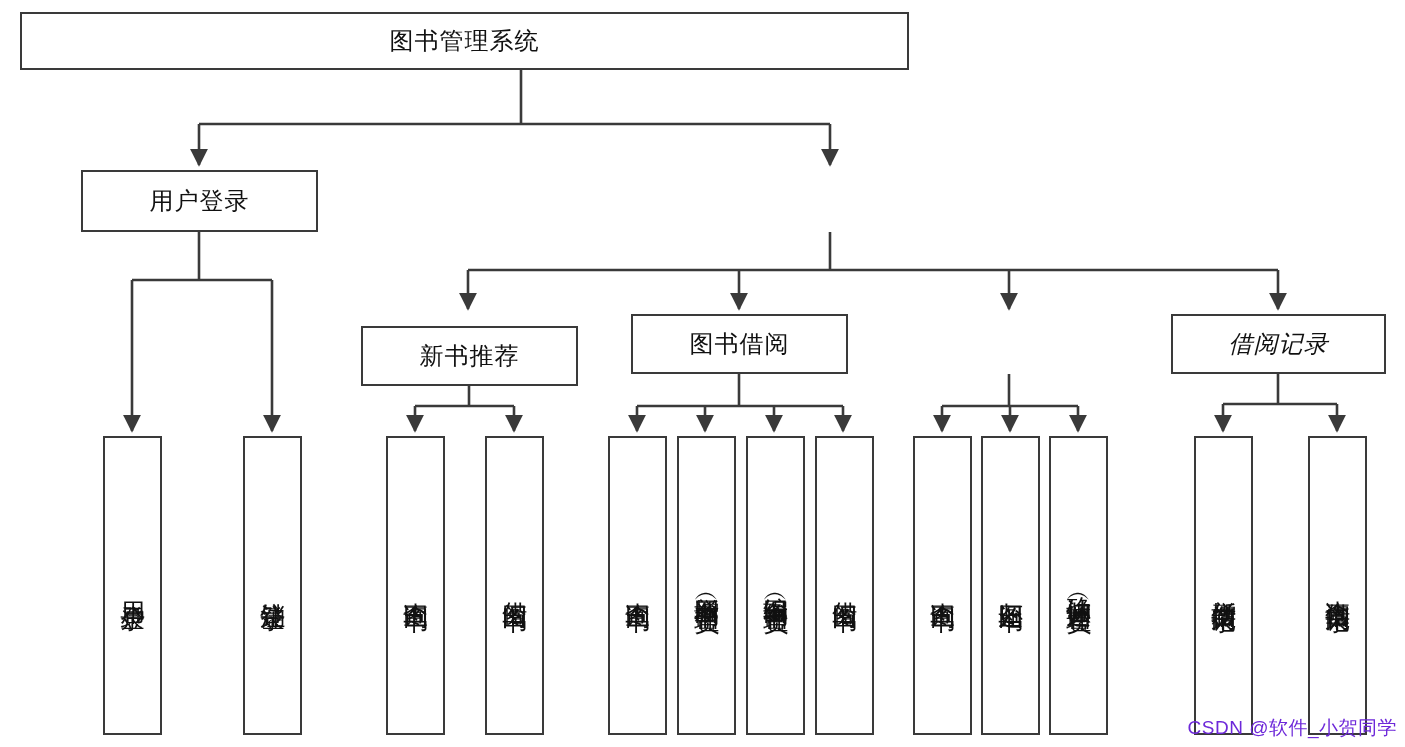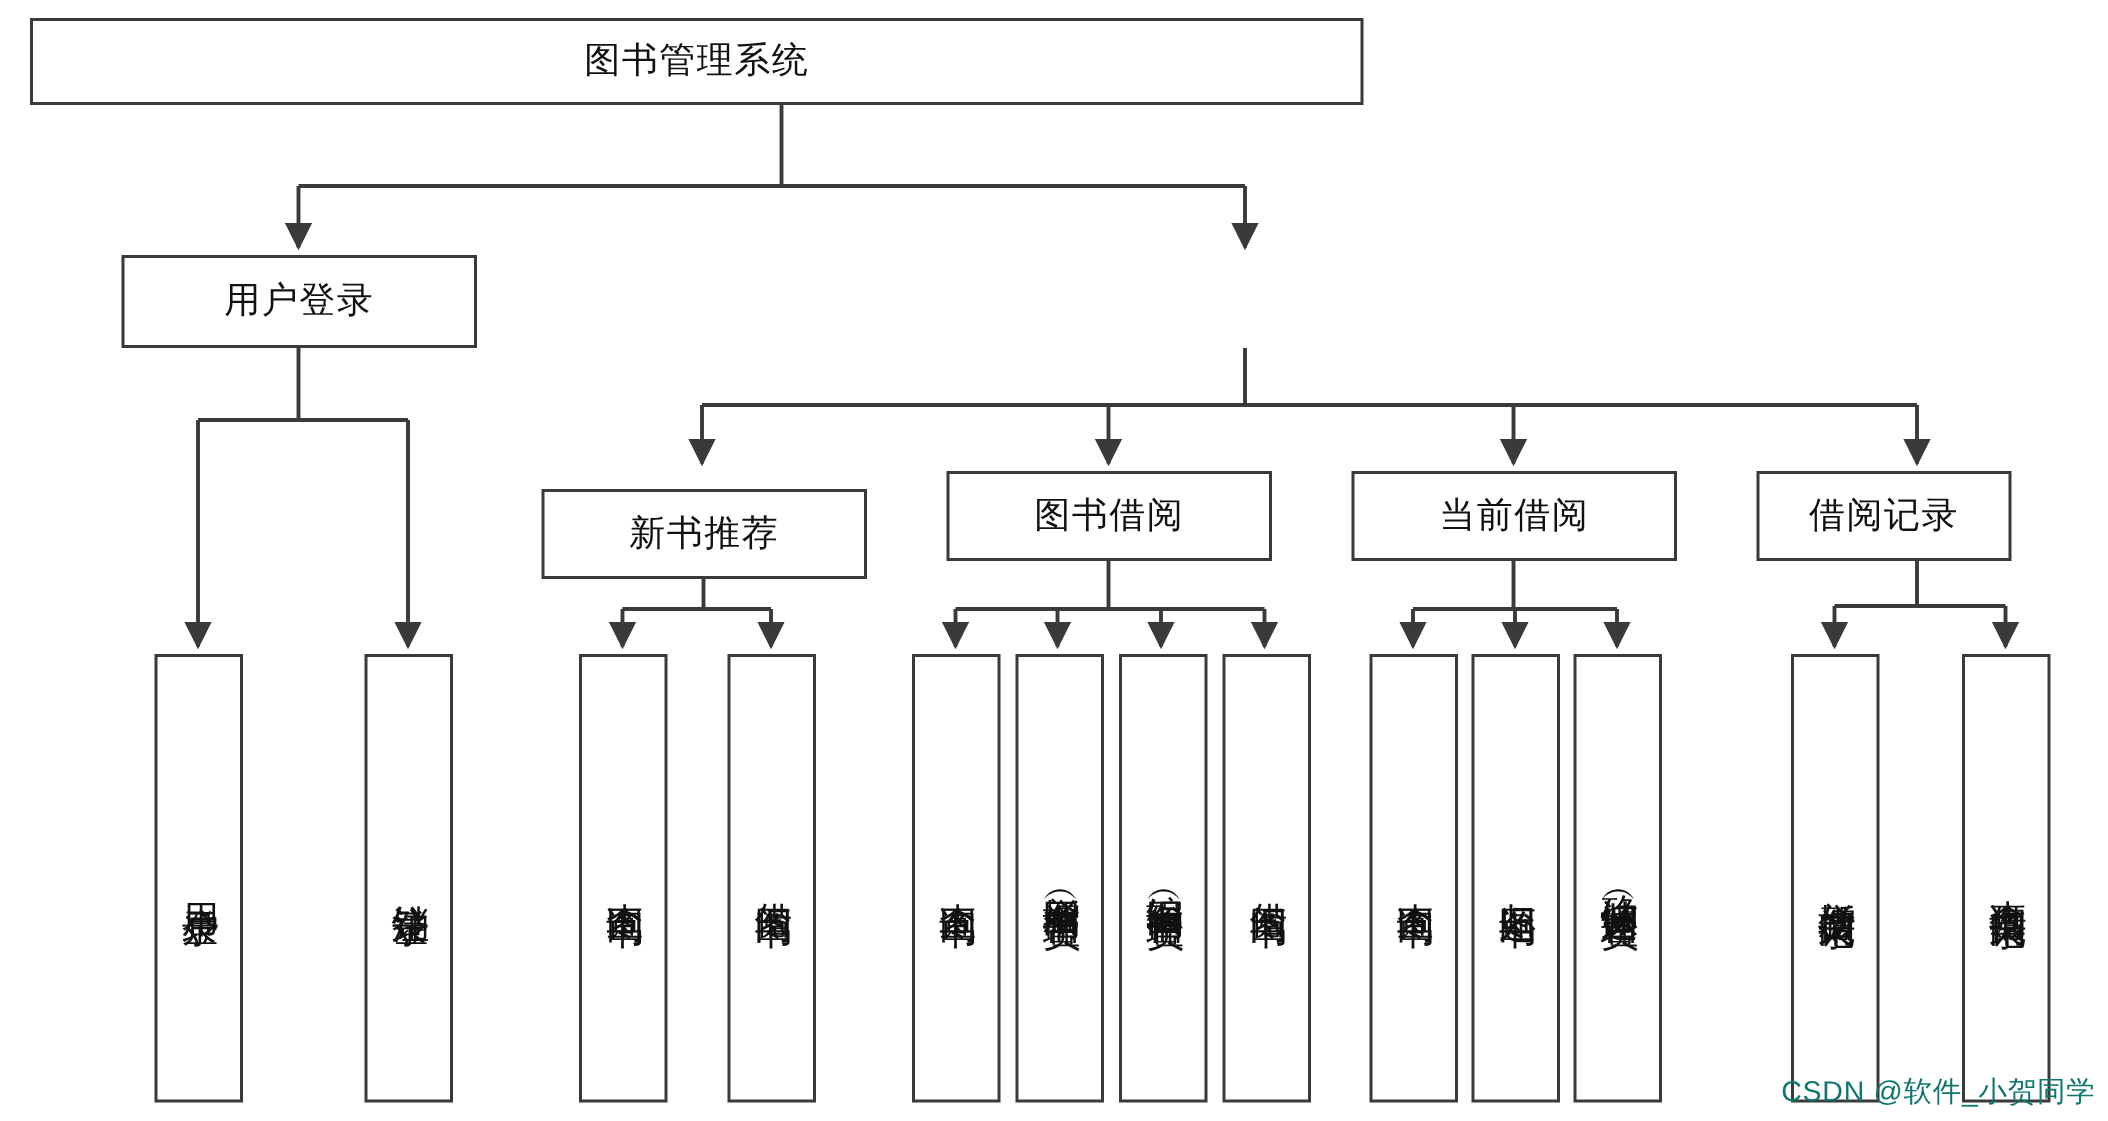--- a/index.html
+++ b/index.html
@@ -50,21 +50,21 @@
     padding: 4px 0;
   }
   .node .label {
     display: block;
   }
   .watermark {
     position: absolute;
     right: 8px;
     bottom: 6px;
     font-size: 19px;
-    color: #0f766e;
+    color: #6d28d9;
     letter-spacing: 0.5px;
     white-space: nowrap;
     font-family: "Liberation Sans", "DejaVu Sans", sans-serif;
   }
 </style>
 </head>
 <body>
 
 <div id="canvas">
 
@@ -125,24 +125,21 @@
   <div class="node horiz" style="left:81px; top:170px; width:237px; height:62px;">
     <span class="label">用户登录</span>
   </div>
 
   <div class="node horiz" style="left:361px; top:314px; width:217px; height:60px;margin-top:12px;">
     <span class="label">新书推荐</span>
   </div>
   <div class="node horiz" style="left:631px; top:314px; width:217px; height:60px;">
     <span class="label">图书借阅</span>
   </div>
-  <div class="node horiz" style="left:901px; top:314px; width:217px; height:60px;">
-    <span class="label">当前借阅</span>
-  </div>
-  <div class="node horiz" style="left:1171px; top:314px; width:170px; height:60px;">
+  <div class="node horiz" style="left:1171px; top:314px; width:215px; height:60px;font-style:italic;">
     <span class="label">借阅记录</span>
   </div>
 
   <div class="node vert" style="left:103px; top:436px; width:59px; height:299px;">
     <span class="label">用户登录</span>
   </div>
   <div class="node vert" style="left:243px; top:436px; width:59px; height:299px;">
     <span class="label">注销登录</span>
   </div>
 

